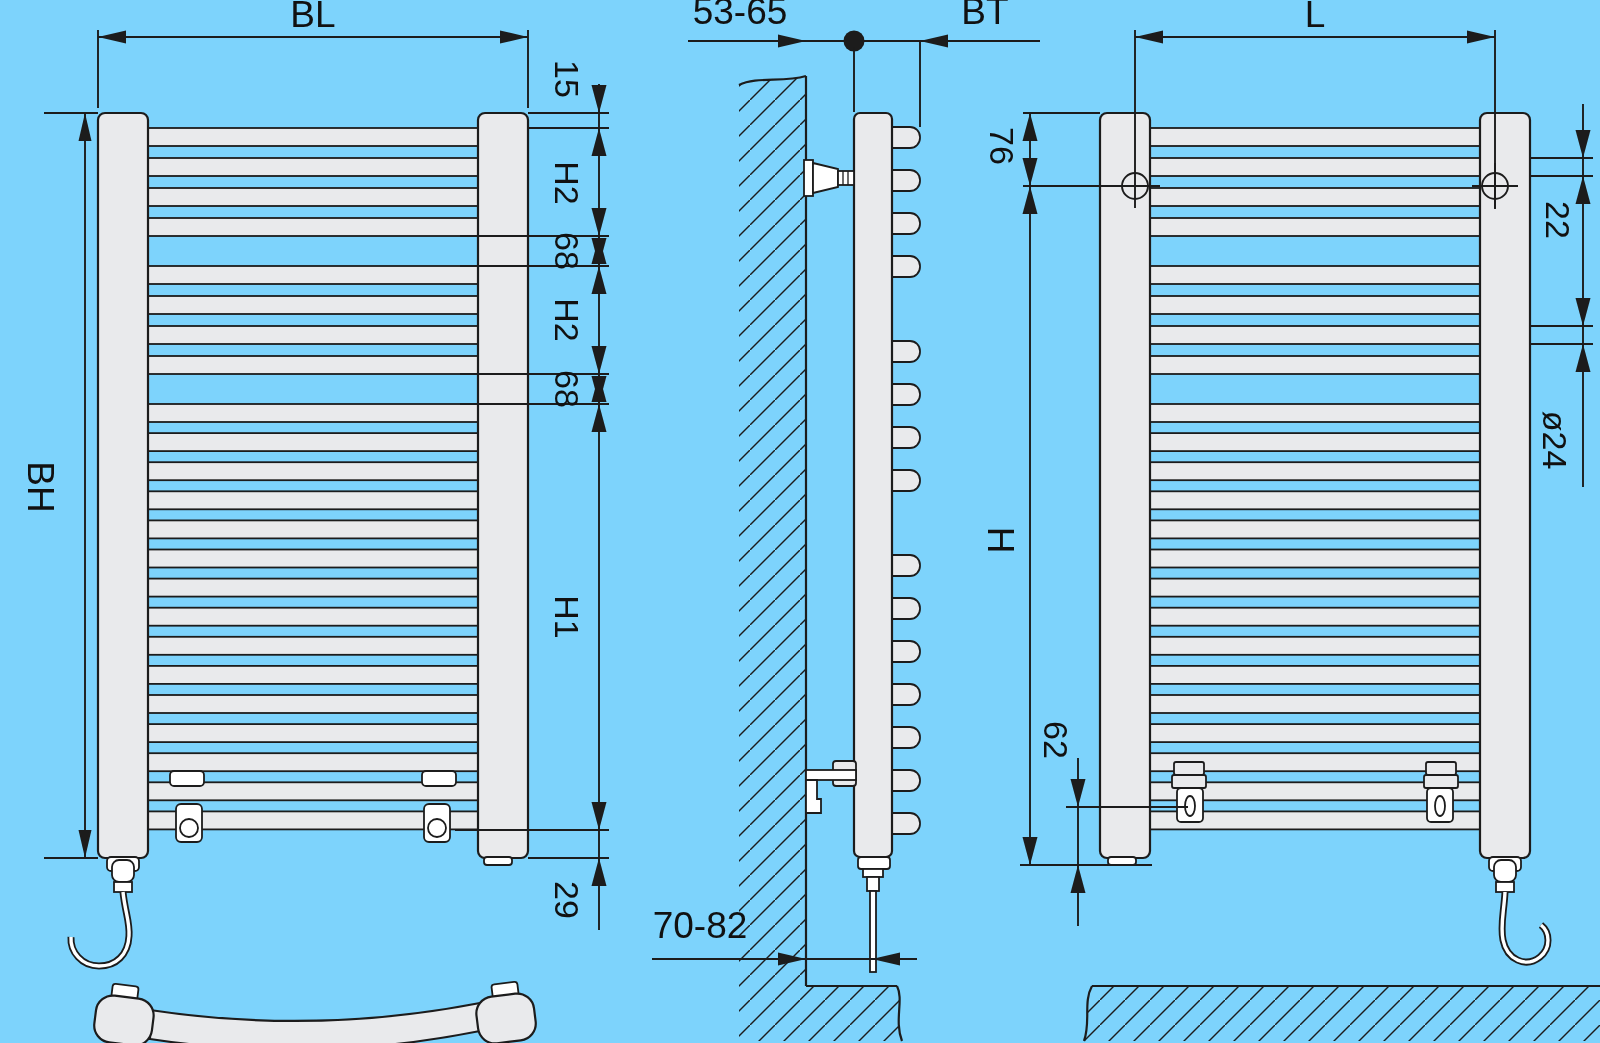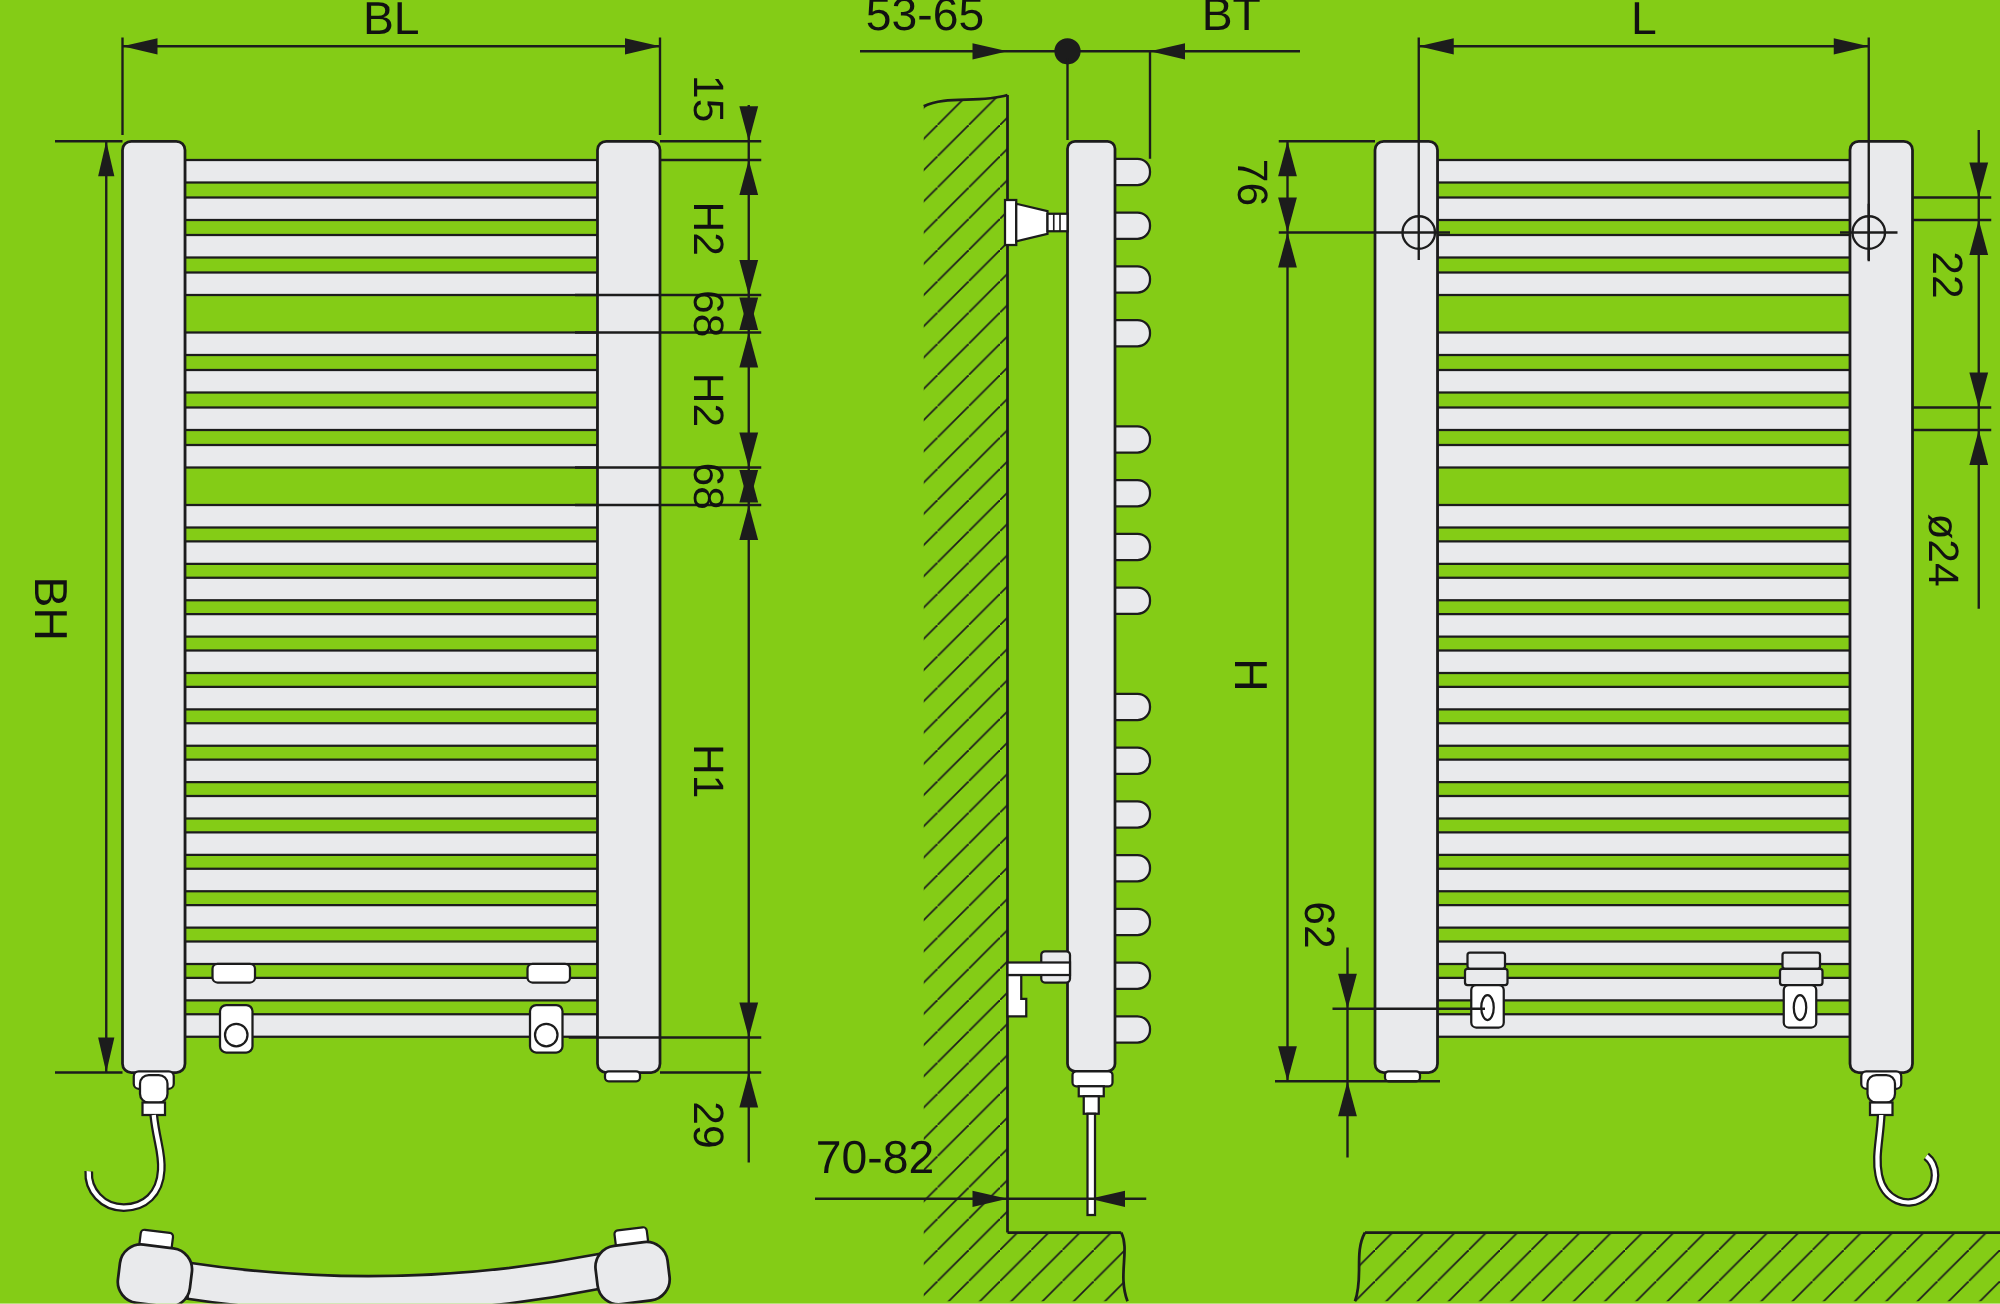--- a/index.html
+++ b/index.html
@@ -1,16 +1,16 @@
 <!DOCTYPE html>
 <html><head>
 <meta charset="utf-8">
 <style>
   html,body{margin:0;padding:0;background:#fff;}
-  .stage{position:relative;width:1600px;height:1043px;background:#84cc16;overflow:hidden;
+  .stage{position:relative;width:1600px;height:1043px;background:#7dd3fc;overflow:hidden;
          font-family:"Liberation Sans", sans-serif;}
   svg{position:absolute;left:0;top:0;}
   text{font-family:"Liberation Sans", sans-serif;font-size:34px;fill:#111;}
   .big{font-size:37px;}
   .part{fill:#e9eaec;stroke:#1c1c1c;stroke-width:2.2;}
   .part-thin{fill:#e9eaec;stroke:#1c1c1c;stroke-width:1.8;}
   .white-part{fill:#ffffff;stroke:#1c1c1c;stroke-width:1.8;}
   .dim{stroke:#1c1c1c;stroke-width:1.9;fill:none;}
   .edge{stroke:#1c1c1c;stroke-width:2.2;fill:none;}
   .thin{stroke:#1c1c1c;stroke-width:1.3;fill:none;}

